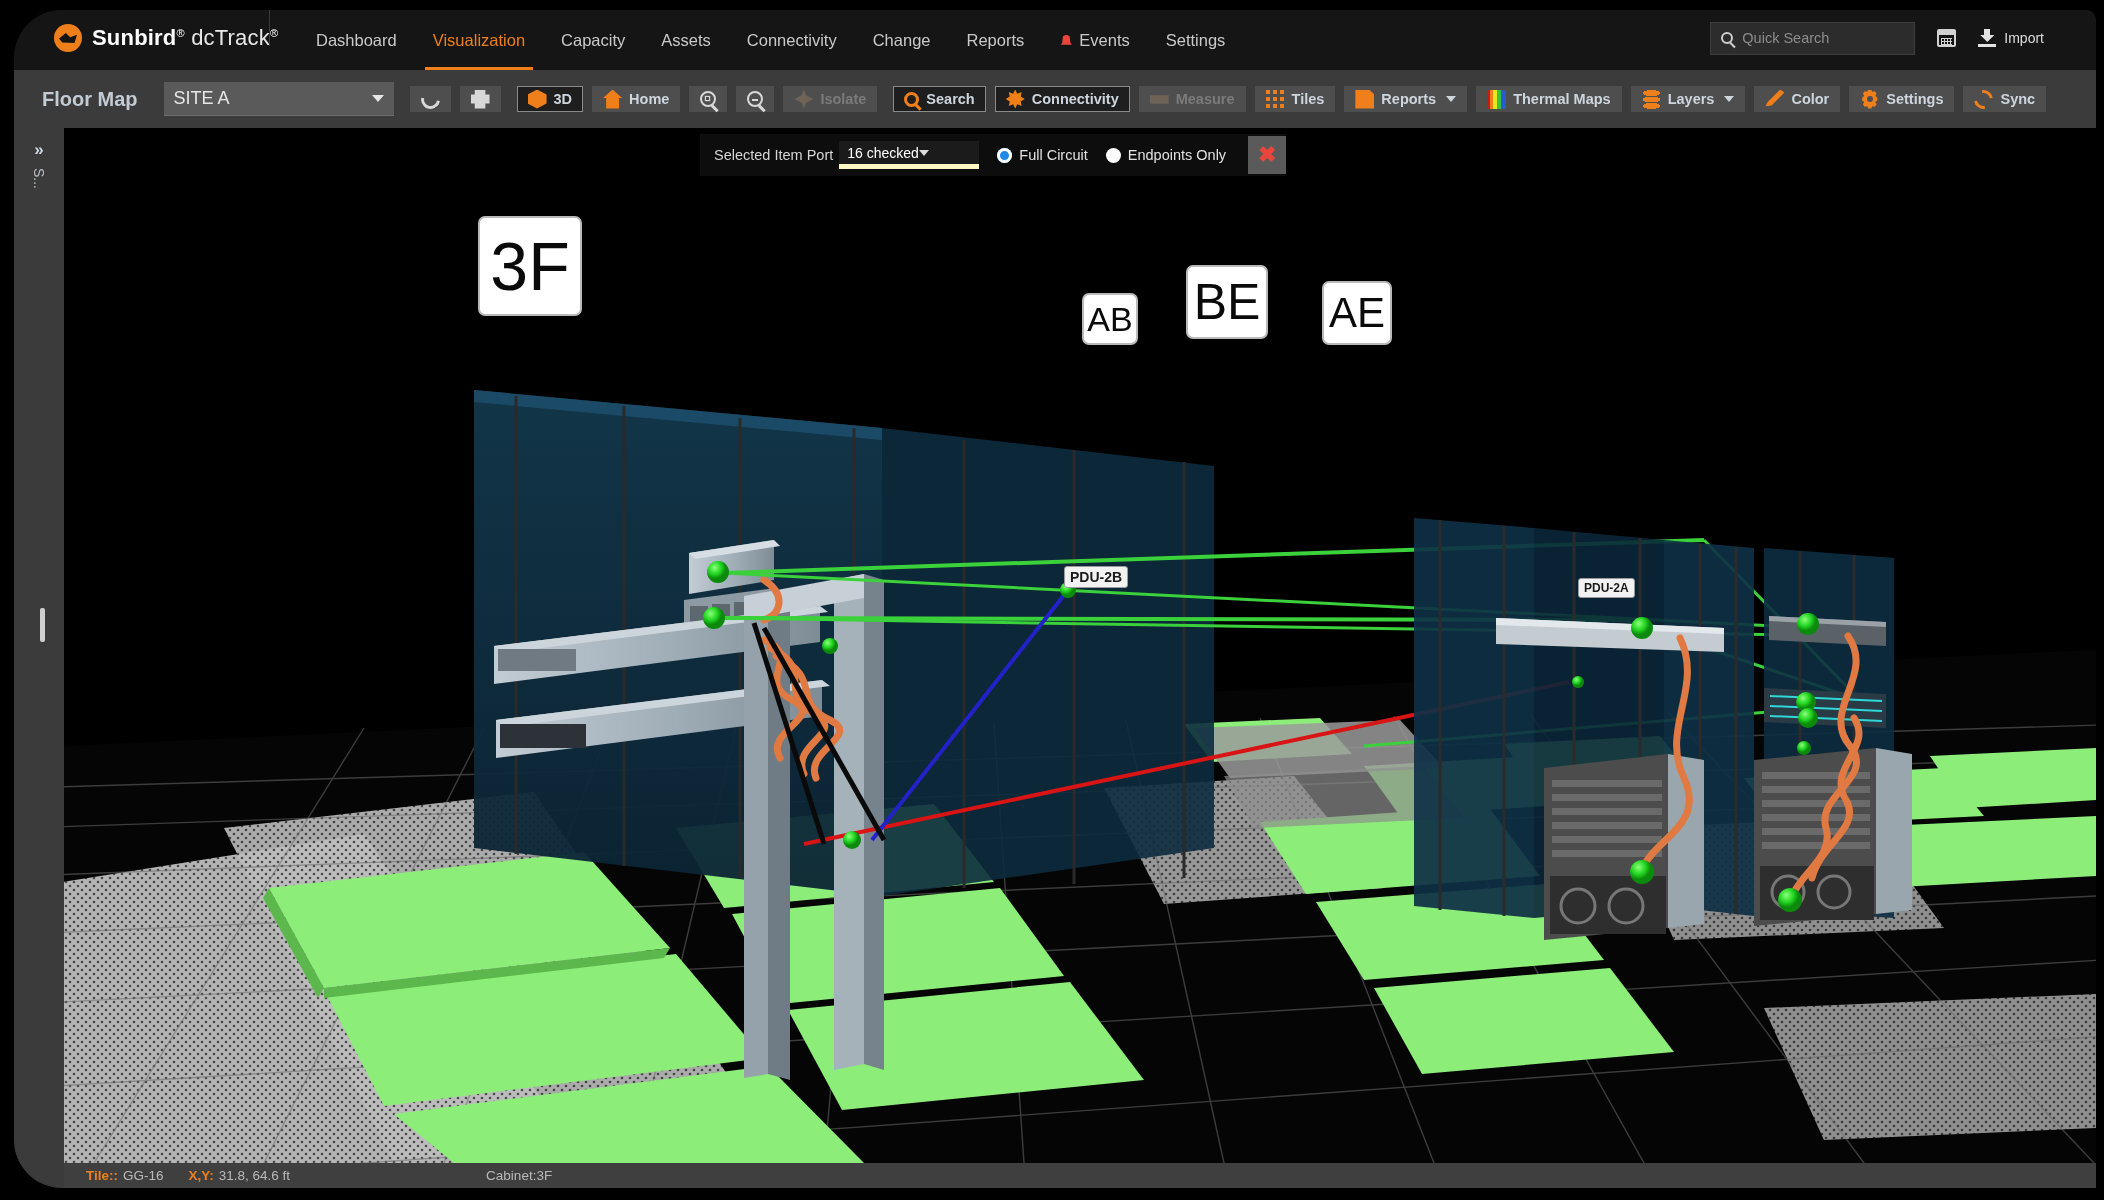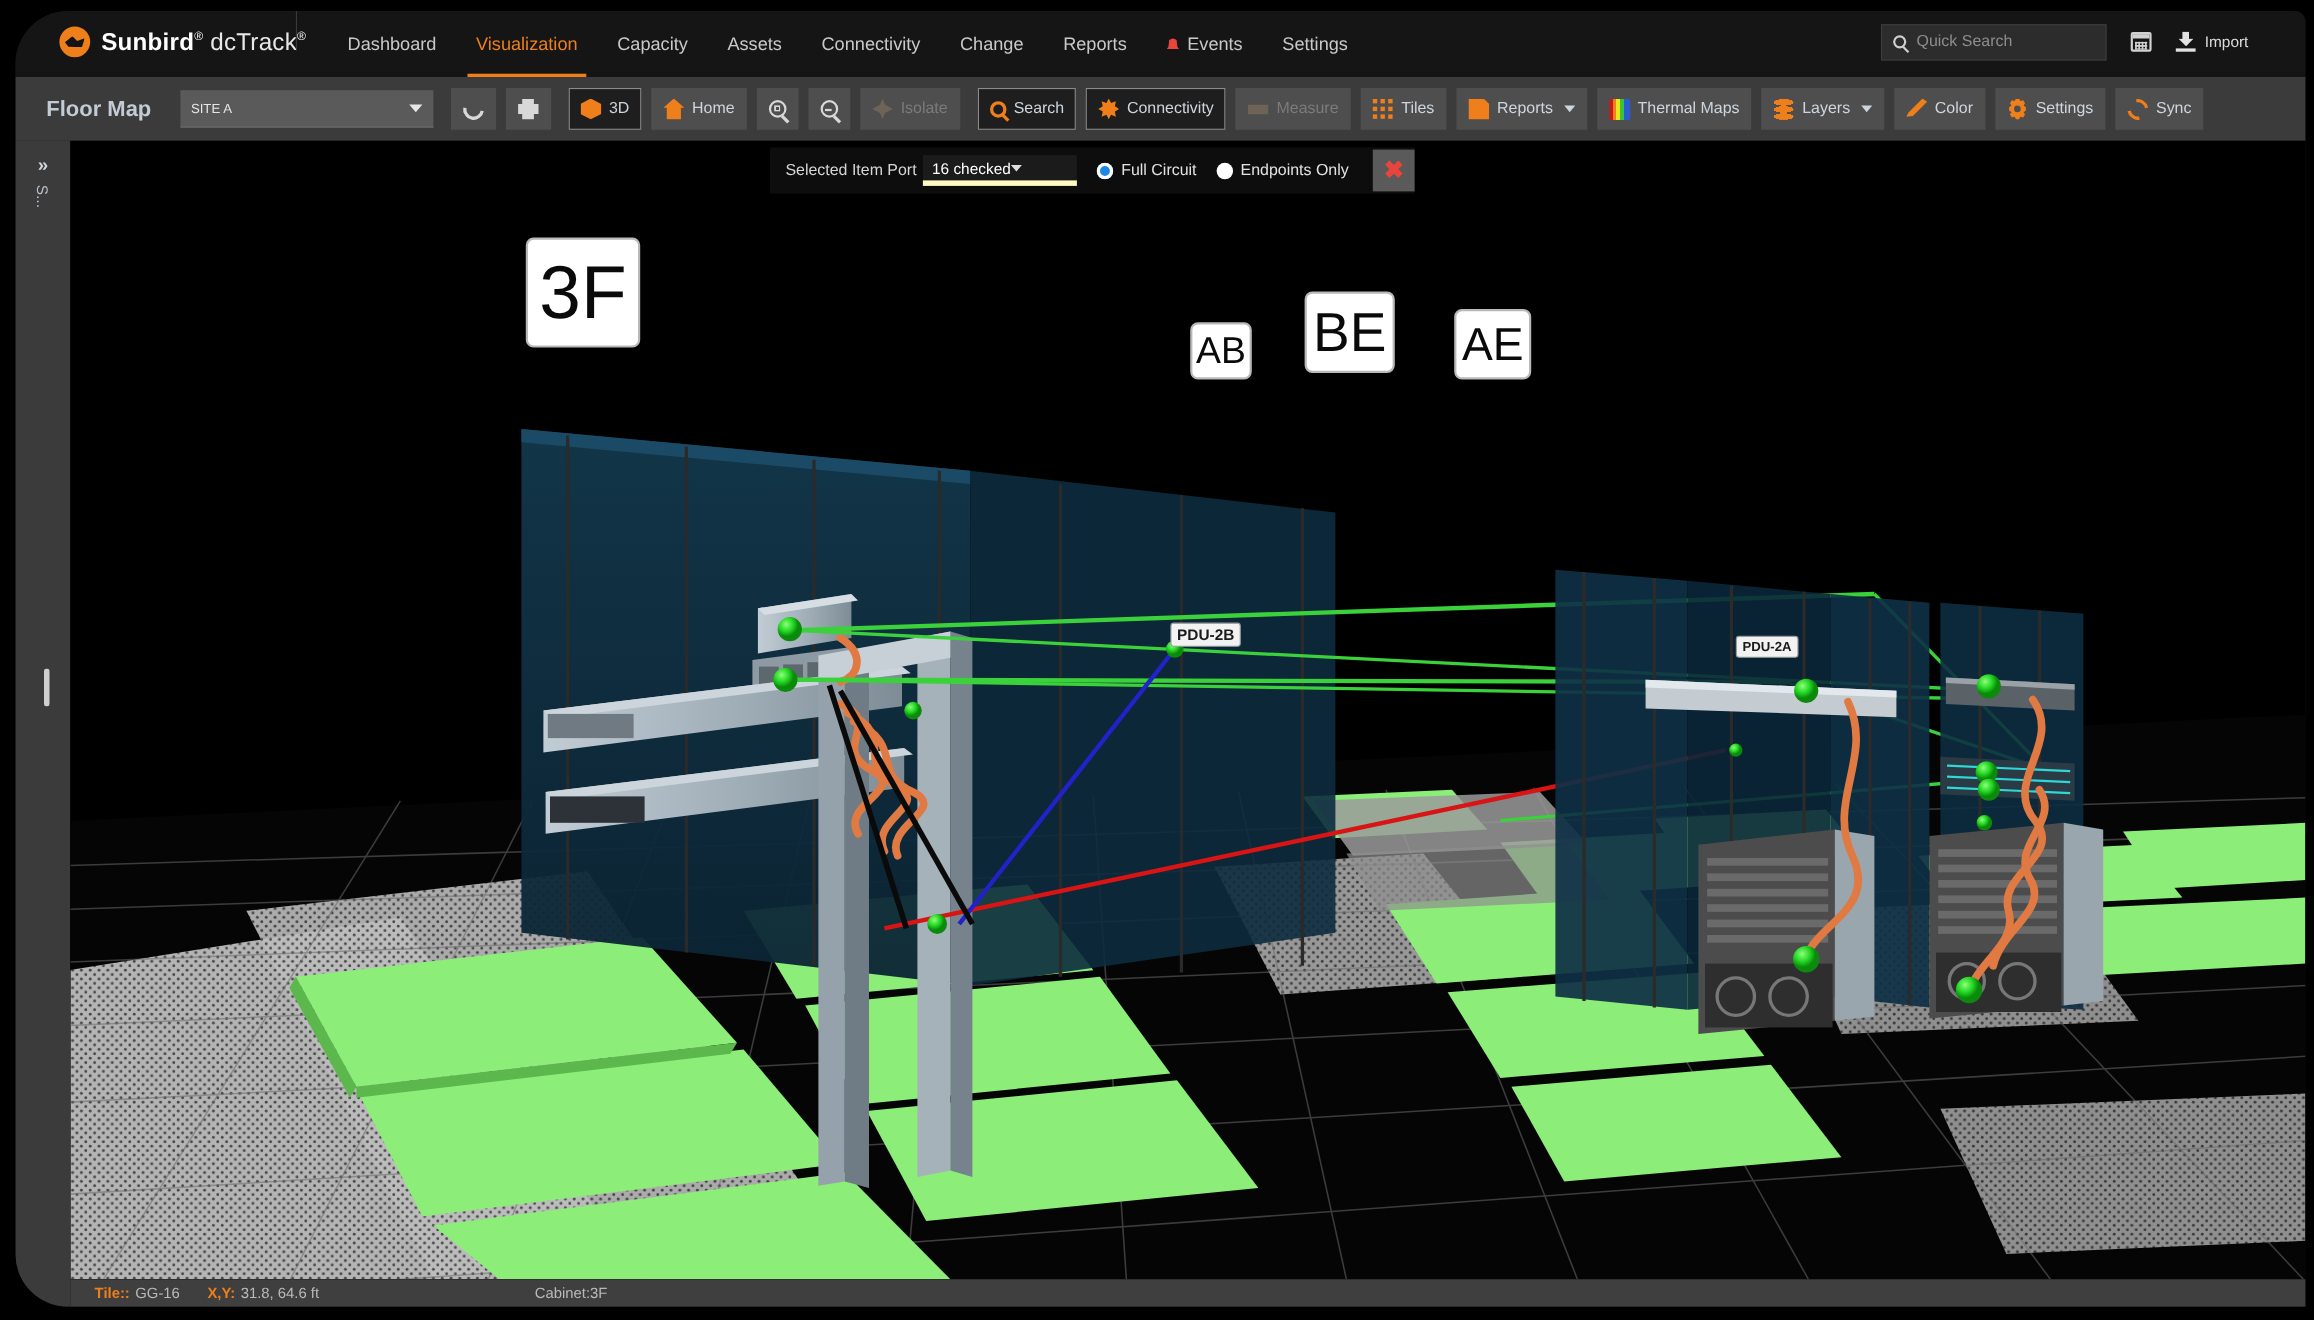--- a/index.html
+++ b/index.html
@@ -123,32 +123,32 @@
     position:absolute; left:0; top:60px; width:2082px; height:58px;
     background:#3b3b3b;
     display:flex; align-items:center; padding-left:28px; gap:0px;
   }
   #floormap-label {
     color:#c3cbd4; font-size:20px; font-weight:bold; margin-right:26px; white-space:nowrap;
   }
   #site-select {
     width:230px;height:34px;background:#5a5a5a;border:none;
     display:flex;align-items:center;justify-content:space-between;
-    padding:0 10px;color:#e6e6e6;font-size:12px;cursor:pointer;
+    padding:0 10px;color:#e6e6e6;font-size:18px;cursor:pointer;
     border-bottom:1px solid #6d6d6d;
   }
   .caret{
     width:0;height:0;border-left:6px solid transparent;border-right:6px solid transparent;
     border-top:7px solid #e6e6e6;
   }
   .tbtn {
-    height:38px; min-width:38px; margin-left:9px;
+    height:26px; min-width:38px; margin-left:9px;
     background:#4e4e4e; display:flex; align-items:center; gap:7px;
     padding:0 10px; cursor:pointer; color:#cdd6de; font-size:14.5px;
-    font-weight:normal; white-space:nowrap; border:1px solid transparent;
+    font-weight:bold; white-space:nowrap; border:1px solid transparent;
   }
   .tbtn.sep-left{ margin-left:16px; }
   .tbtn.active { background:#1e1e1e; border:1px solid #8b8b8b; }
   .tbtn.disabled { color:#7b7b7b; }
   .tbtn .tcaret{
     width:0;height:0;border-left:5px solid transparent;border-right:5px solid transparent;
     border-top:6px solid #cdd6de; margin-left:3px;
   }
   
   .ic{width:19px;height:19px;flex:none;position:relative;}

